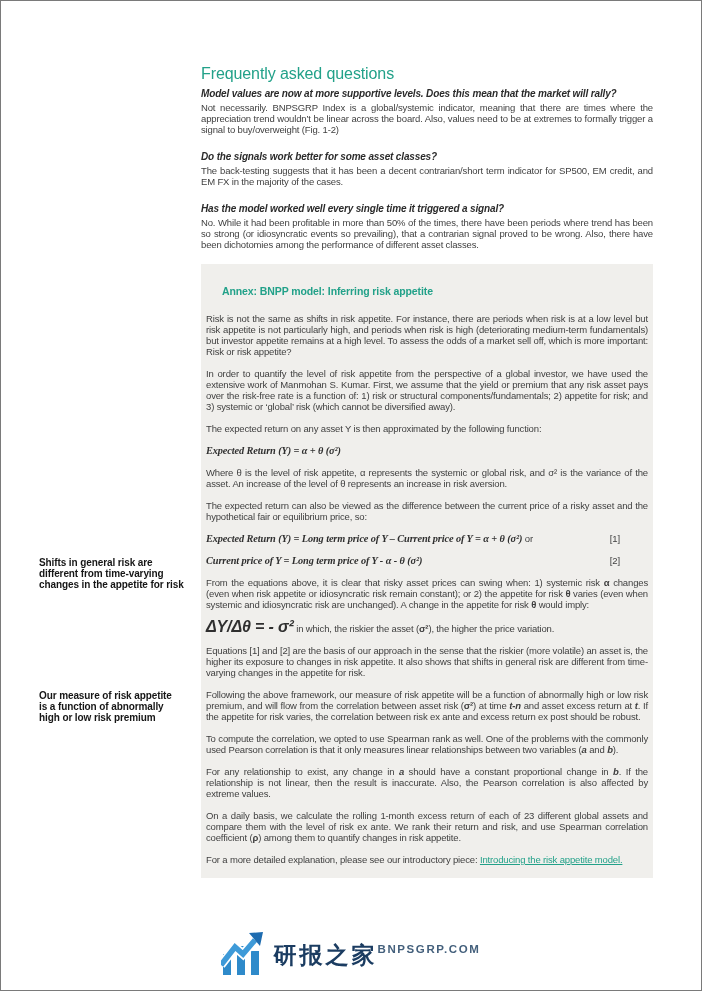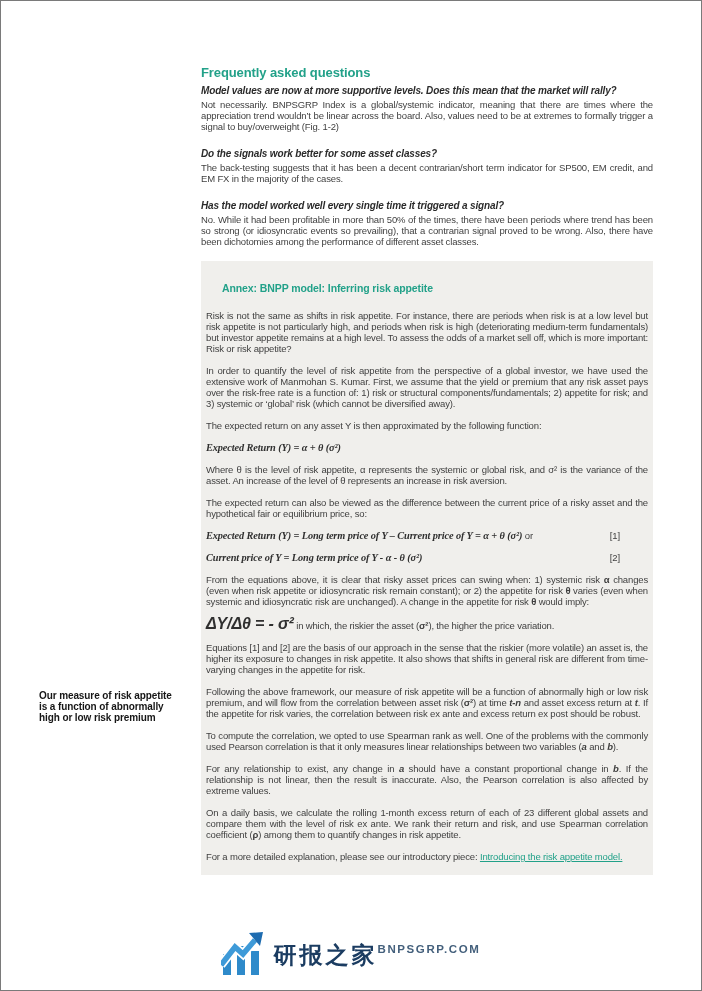--- a/index.html
+++ b/index.html
@@ -1,18 +1,18 @@
 <!DOCTYPE html>
 <html><head>
 <meta charset="utf-8">
 <style>
   html,body{margin:0;padding:0;background:#fff;}
   .page{position:relative;width:702px;height:991px;box-sizing:border-box;border:1px solid #7a7a7a;background:#ffffff;overflow:hidden;font-family:"Liberation Sans",sans-serif;}
   .main-col{position:absolute;left:200px;top:64px;width:452px;}
-  .faq-title{margin:0 0 5px 0;font-size:13px;font-weight:bold;color:#22a189;letter-spacing:-0.1px;}
+  .faq-title{margin:0 0 5px 0;font-size:16px;font-weight:normal;color:#22a189;letter-spacing:-0.1px;}
   .q{margin:16px 0 3px 0;font-size:10px;font-weight:bold;font-style:italic;color:#2b2b2b;letter-spacing:-0.15px;text-align:justify;}
   .faq-list .q:first-child{margin-top:5px;}
   .a{margin:0;font-size:9.5px;line-height:11px;color:#3f3f3f;text-align:justify;letter-spacing:-0.15px;}
   .annex{margin-top:14px;background:#f0efec;padding:5px 5px 13px 5px;}
   .annex-title{margin:16px;font-size:10.5px;font-weight:bold;color:#22a189;letter-spacing:-0.1px;}
   .annex .bp{margin:11px 0 0 0;}
   .annex .blocks > :first-child{margin-top:1px;}
   .formula{display:flex;align-items:baseline;margin:11px 0 0 0;font-family:"Liberation Serif",serif;font-weight:bold;font-style:italic;font-size:10.3px;color:#2f2f2f;letter-spacing:-0.1px;}
   .formula .plain{font-family:"Liberation Sans",sans-serif;font-weight:normal;font-style:normal;font-size:9.5px;color:#3f3f3f;}
   .f-ref{margin-left:auto;padding-right:28px;font-family:"Liberation Sans",sans-serif;font-weight:normal;font-style:normal;font-size:9.5px;color:#3f3f3f;}
@@ -24,20 +24,21 @@
   .footer-logo{position:absolute;left:0;bottom:11px;width:100%;display:flex;justify-content:center;align-items:center;gap:9px;}
   .logo-text{display:flex;flex-direction:row;}
   .logo-cn{font-size:23px;font-weight:bold;color:#1b3c61;letter-spacing:3px;line-height:25px;white-space:nowrap;}
   .logo-domain{font-size:11.5px;font-weight:bold;color:#44607c;letter-spacing:1.6px;line-height:13px;}
 </style>
 </head>
 <body>
 
 <div class="page">
 
+  <div class="note note1">Shifts in general risk are different from time-varying changes in the appetite for risk</div>
   <div class="note note2">Our measure of risk appetite is a function of abnormally high or low risk premium</div>
 
   <div class="main-col">
     <div class="faq-section">
       <p class="faq-title">Frequently asked questions</p>
       <div class="faq-list">
           <p class="q">Model values are now at more supportive levels. Does this mean that the market will rally?</p>
           <p class="a">Not necessarily. BNPSGRP Index is a global/systemic indicator, meaning that there are times where the appreciation trend wouldn’t be linear across the board. Also, values need to be at extremes to formally trigger a signal to buy/overweight (Fig. 1-2)</p>
           <p class="q">Do the signals work better for some asset classes?</p>
           <p class="a">The back-testing suggests that it has been a decent contrarian/short term indicator for SP500, EM credit, and EM FX in the majority of the cases.</p>

